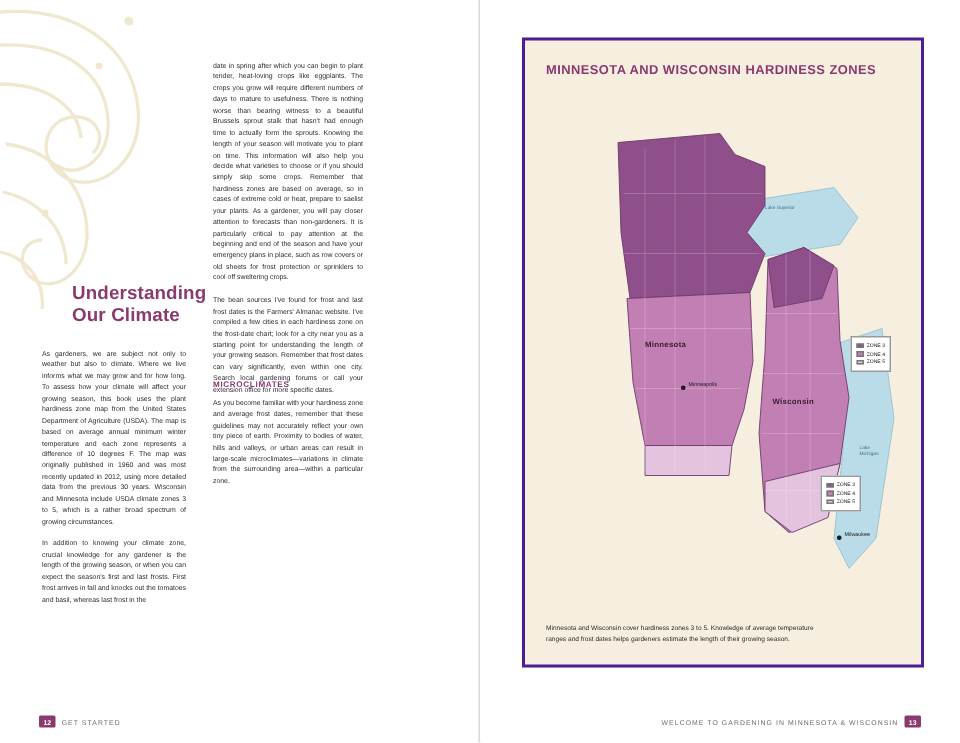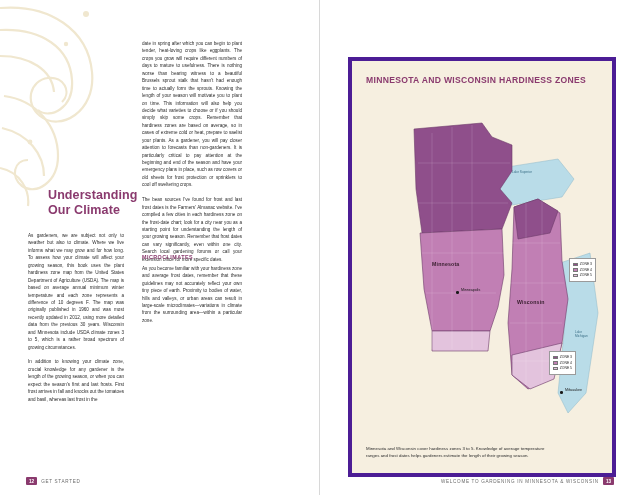--- a/index.html
+++ b/index.html
@@ -94,22 +94,21 @@
     border-radius: 1px;
     letter-spacing: 0;
   }
 
   
   .panel {
     position: absolute;
     left: 28px; top: 25px;
     width: 268px; height: 420px;
     background: #f6efe0;
-    border: 4px solid #4c1d95;
-    margin-top: 32px;
+    border: 2px solid #4c1d95;
   }
   .panel-title {
     position: absolute;
     left: 14px; top: 14px;
     color: #8a3a6e;
     font-size: 8.6px;
     font-weight: bold;
     letter-spacing: 0.3px;
   }
   .maparea {

